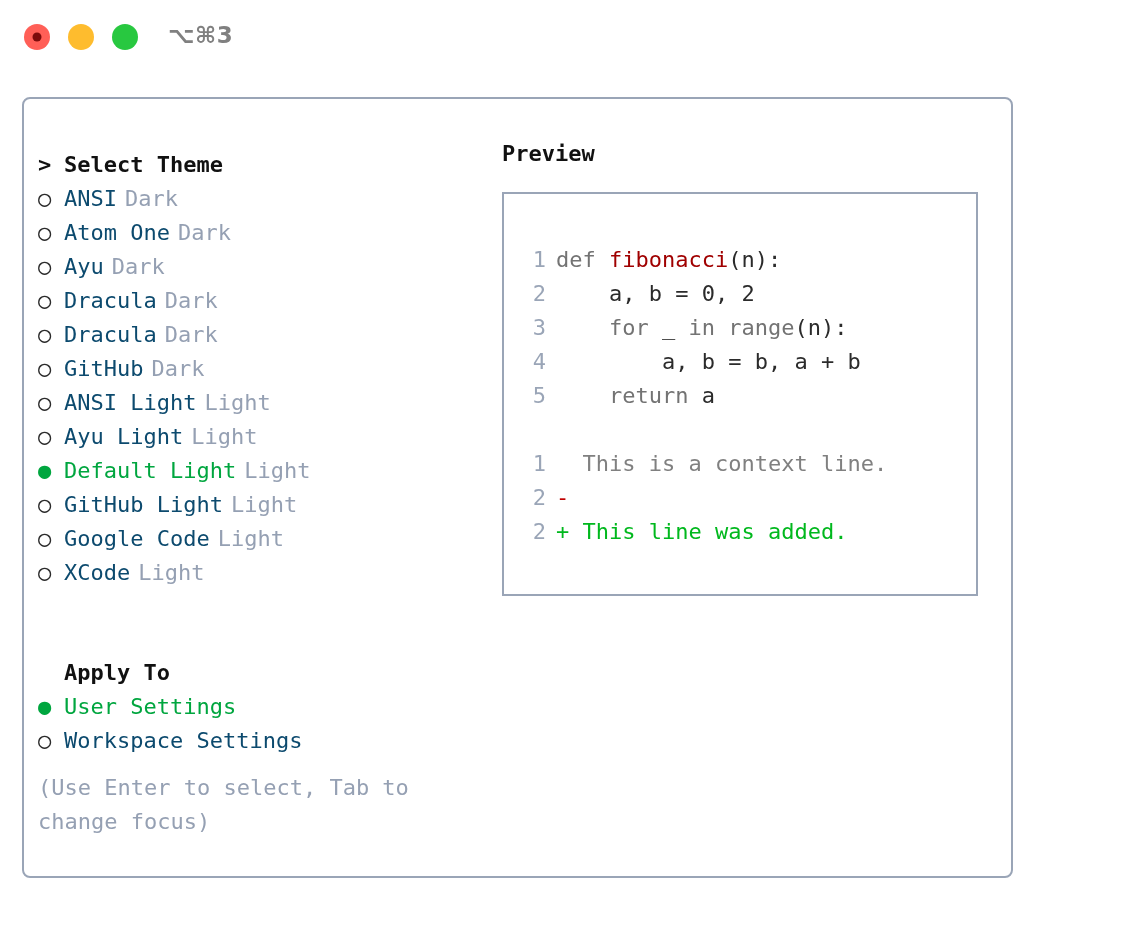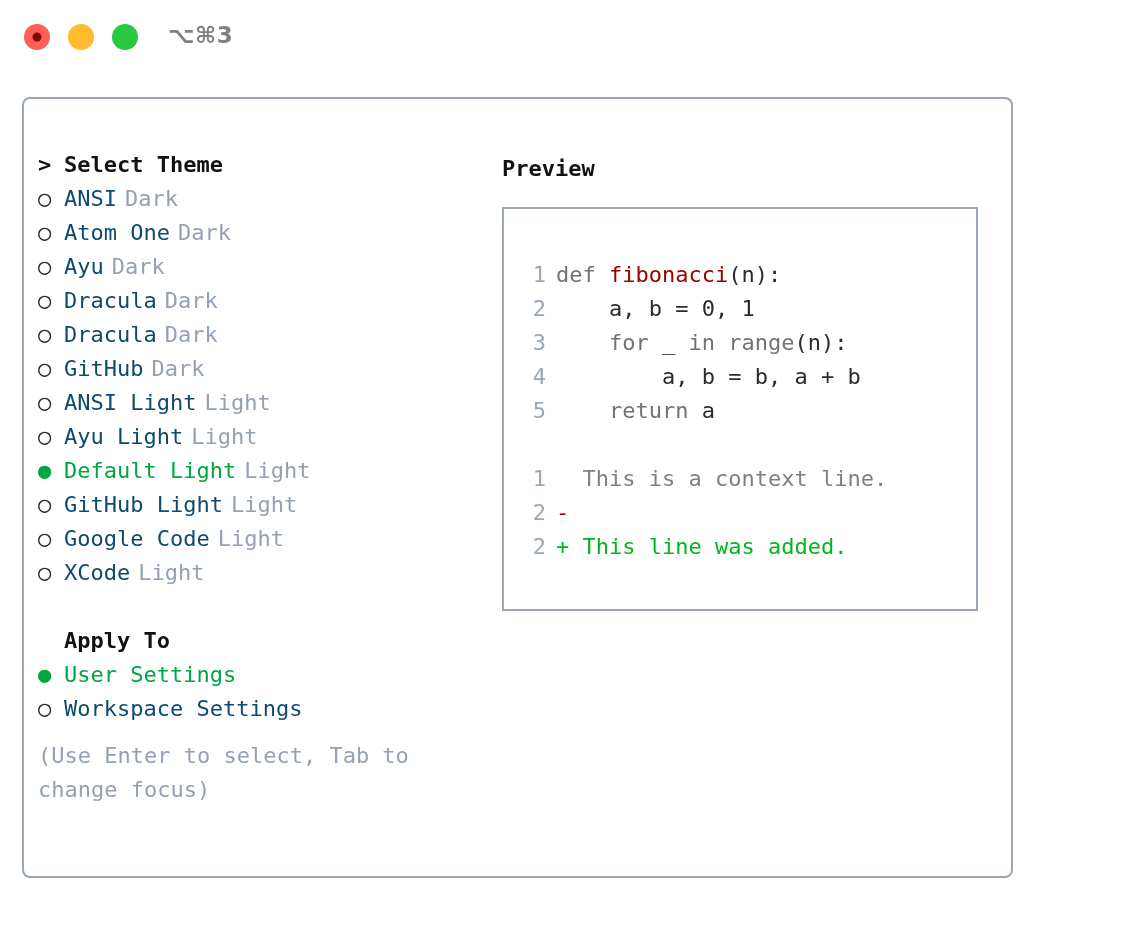--- a/index.html
+++ b/index.html
@@ -114,35 +114,36 @@
   .spacer-row { height: 34px; }
 
   .subheader {
     height: 34px;
     display: flex;
     align-items: center;
     font-size: 22px;
     font-weight: bold;
     color: #111111;
     padding-left: 26px;
+    margin-top: 32px;
   }
 
   .hint {
     margin-top: 14px;
     font-size: 22px;
     line-height: 34px;
     color: #95a0b3;
     width: 400px;
     white-space: pre-wrap;
   }
 
   
   .right-col {
     position: absolute;
-    left: 478px; top: 52px;
+    left: 478px; top: 37px;
     width: 490px;
   }
   .preview-title {
     font-size: 22px;
     font-weight: bold;
     color: #111111;
     height: 34px;
     display: flex;
     align-items: center;
   }
@@ -227,21 +228,21 @@
         </div>
 
       <div class="hint">(Use Enter to select, Tab to change focus)</div>
     </div>
 
     <div class="right-col">
       <div class="preview-title">Preview</div>
       <div class="preview-box">
         <div id="code-block">
             <div class="code-line"><span class="lineno">1</span><span class="kw">def </span><span class="fn">fibonacci</span><span class="code-text">(n):</span></div>
-            <div class="code-line"><span class="lineno">2</span><span class="code-text">    a, b = 0, 1</span></div>
+            <div class="code-line"><span class="lineno">2</span><span class="code-text">    a, b = 0, 2</span></div>
             <div class="code-line"><span class="lineno">3</span><span class="code-text">    </span><span class="kw">for</span><span class="code-text"> _ </span><span class="kw">in</span><span class="code-text"> </span><span class="kw">range</span><span class="code-text">(n):</span></div>
             <div class="code-line"><span class="lineno">4</span><span class="code-text">        a, b = b, a + b</span></div>
             <div class="code-line"><span class="lineno">5</span><span class="code-text">    </span><span class="kw">return</span><span class="code-text"> a</span></div>
           </div>
         <div class="blank-line"></div>
         <div id="diff-block">
             <div class="code-line"><span class="lineno">1</span><span class="ctx">  </span><span class="ctx">This is a context line.</span></div>
             <div class="code-line"><span class="lineno">2</span><span class="del">- </span></div>
             <div class="code-line"><span class="lineno">2</span><span class="add">+ </span><span class="add">This line was added.</span></div>
           </div>

